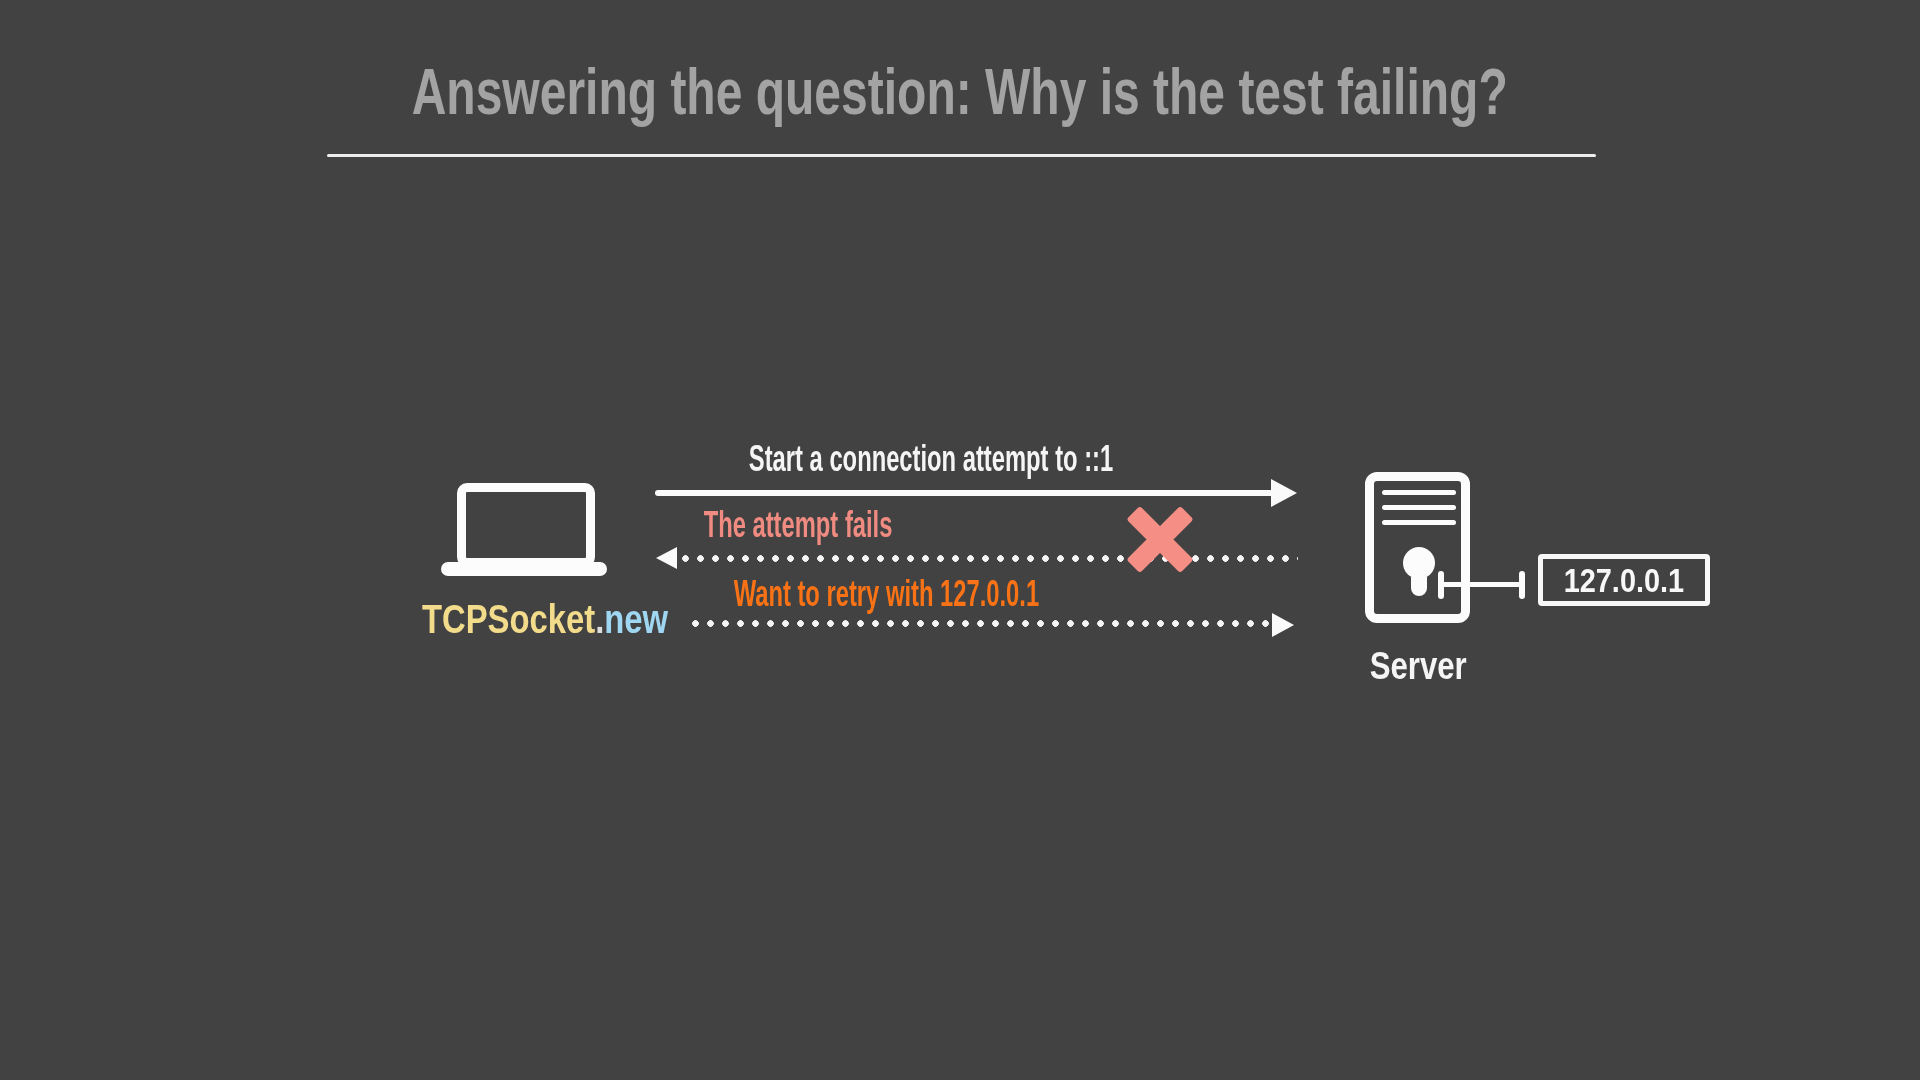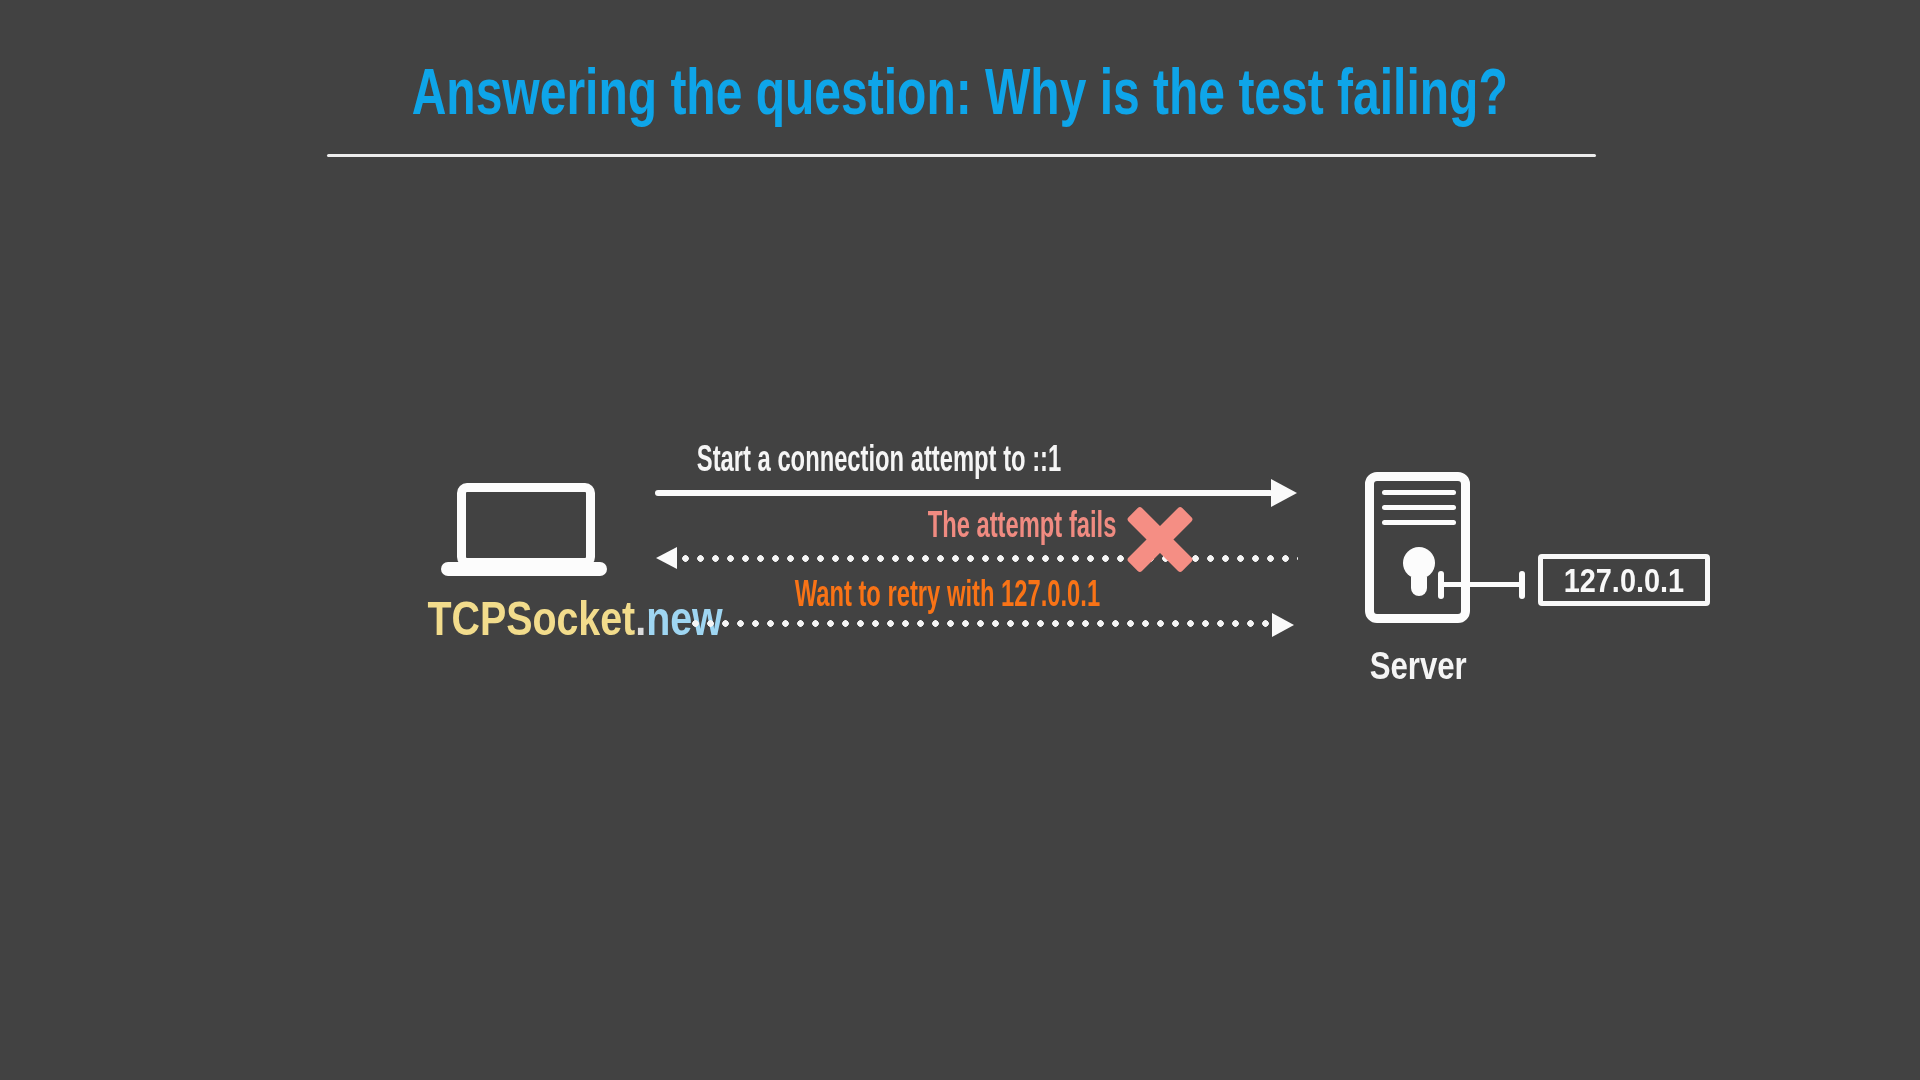--- a/index.html
+++ b/index.html
@@ -11,21 +11,21 @@
     overflow:hidden;
     color:#F2F2F2;
   }
   .abs { position:absolute; }
 
   
   .slide-title {
     left:0; top:48px; width:1920px;
     text-align:center;
     font-size:64px; font-weight:bold; line-height:88px;
-    color:#0ea5e9;
+    color:#a3a3a3;
     white-space:nowrap;
   }
   .slide-title .cond { display:inline-block; transform:scaleX(0.75); transform-origin:center; }
   .title-rule {
     left:327px; top:154px; width:1269px; height:3px;
     background:#EDEDED; border-radius:2px;
   }
 
   
   .body-text {
@@ -44,32 +44,32 @@
   .laptop-screen {
     left:457px; top:483px; width:138px; height:84px;
     border:9px solid #FCFCFC; border-radius:10px;
   }
   .laptop-base {
     left:441px; top:562px; width:166px; height:14px;
     background:#FCFCFC; border-radius:7px;
   }
   .client-label {
     left:395px; top:599px; width:280px;
-    font-size:48px; font-weight:bold; line-height:40px;
+    font-size:40px; font-weight:bold; line-height:40px;
     white-space:nowrap;
   }
   .client-label .cond { display:inline-block; transform:scaleX(0.82); transform-origin:center; }
   .lbl-primary { color:#F2DC8C; }
   .lbl-sep     { color:#DCDCDC; }
   .lbl-secondary { color:#9FD6F2; }
 
   
   .msg-label {
     font-size:36px; font-weight:bold; line-height:36px;
-    display:flex; justify-content:flex-end; white-space:nowrap;
+    display:flex; justify-content:flex-start; white-space:nowrap;
   }
   .msg-label .cond { display:inline-block; transform:scaleX(0.66); transform-origin:center; }
   .msg1-label { left:655px; top:441px; width:500px; color:#F5F5F5; }
   .msg2-label { left:655px; top:507px; width:510px; color:#F08B81; }
   .msg3-label { left:655px; top:576px; width:524px; color:#f97316; }
 
   .solid-line {
     left:655px; top:490px; width:618px; height:6px;
     background:#FAFAFA; border-radius:3px;
   }

